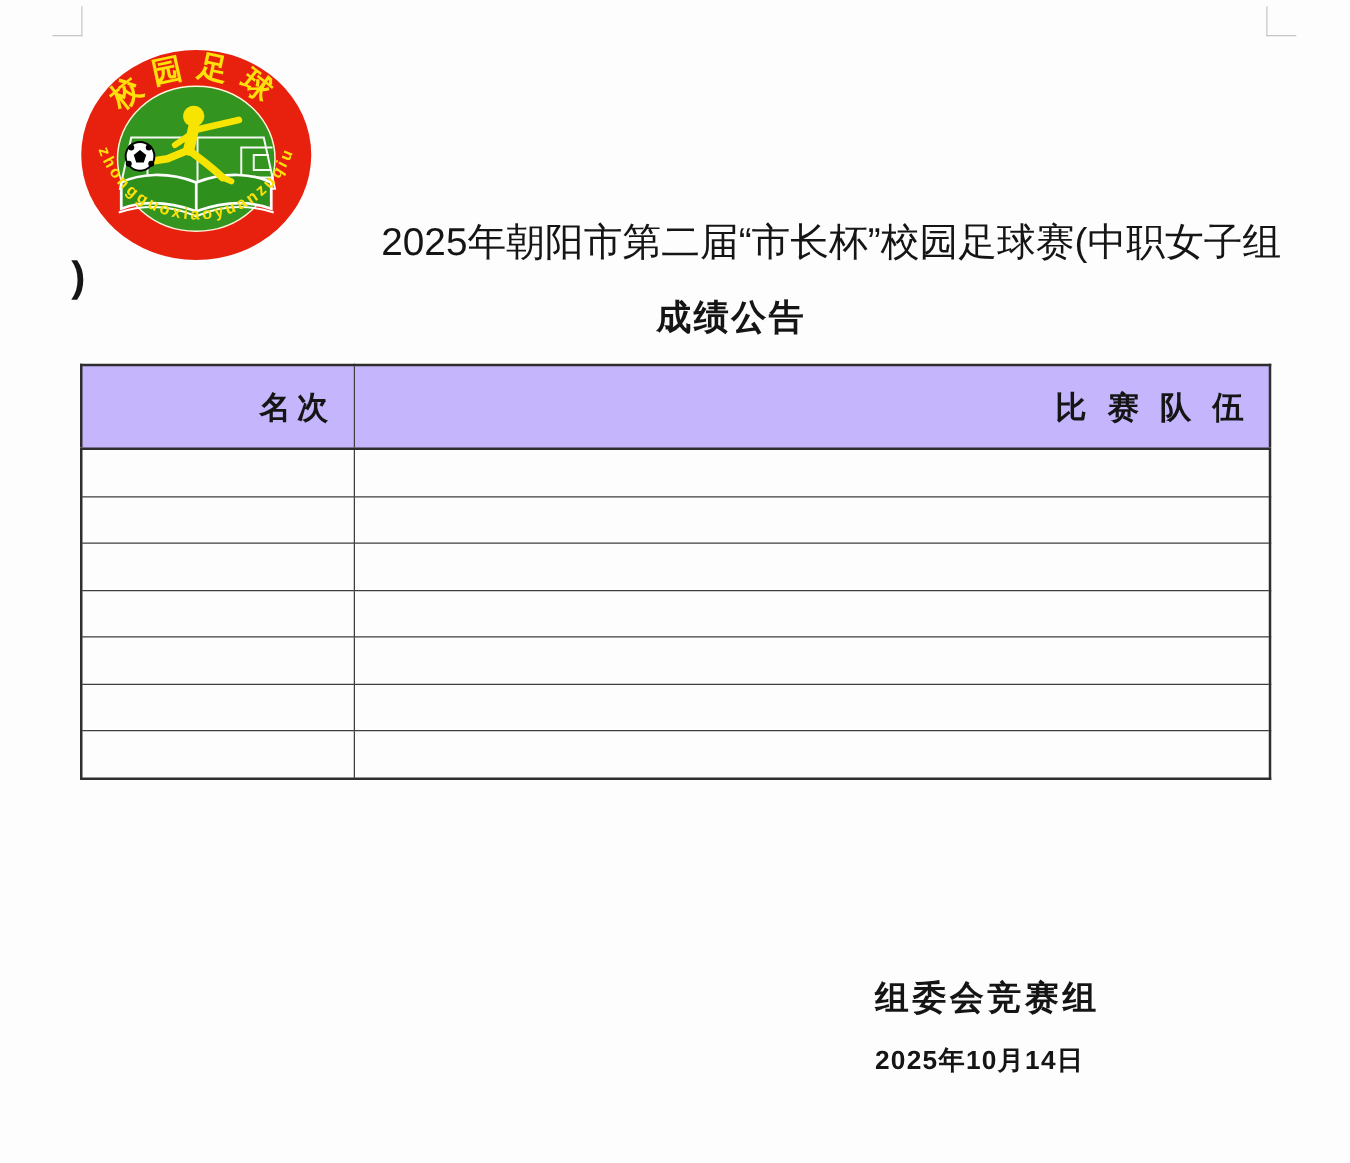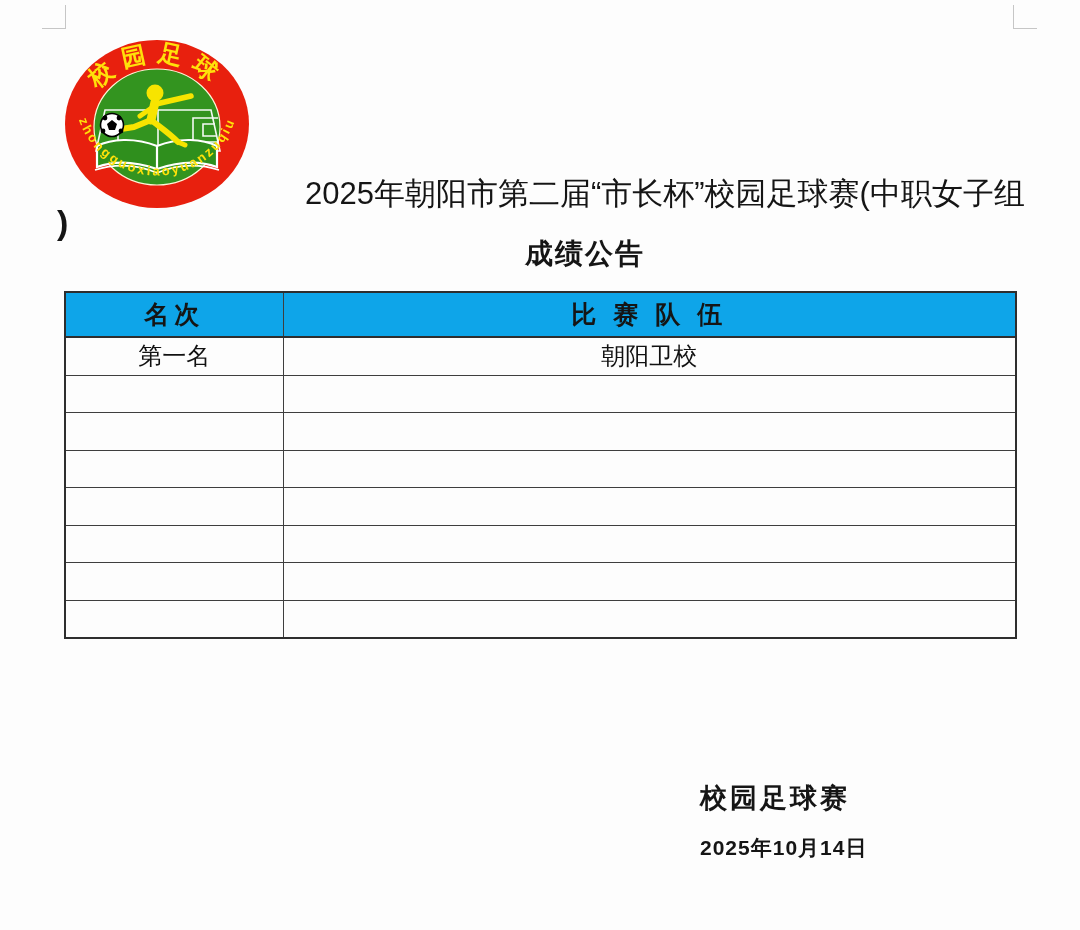--- a/index.html
+++ b/index.html
@@ -33,25 +33,25 @@
     text-align:center;font-size:28px;font-weight:bold;letter-spacing:2px;
   }
 
   
   table.results{
     position:absolute;left:64px;top:291px;
     width:951px;border-collapse:collapse;table-layout:fixed;
     border:2.5px solid #2e2e2e;
   }
   table.results th{
-    background:#0ea5e9;
+    background:#c4b5fd;
     height:35px;
     font-size:25px;font-weight:bold;letter-spacing:5px;
     border:1.5px solid #3e3e3e;border-bottom:2.5px solid #2e2e2e;
-    text-align:center;vertical-align:middle;padding:4px;
+    text-align:right;vertical-align:middle;padding:15px;
   }
   table.results td{
     height:36.5px;
     font-size:24px;font-weight:normal;color:#111;
     border:1.5px solid #3e3e3e;
     text-align:center;vertical-align:middle;padding:0;
   }
   
   .footer-issuer{
     position:absolute;left:700px;top:780px;
@@ -129,24 +129,20 @@
       <col style="width:733px">
     </colgroup>
   <thead>
     <tr>
       <th>名次</th>
       <th>比 赛 队 伍</th>
     </tr>
   </thead>
   <tbody>
     <tr>
-      <td>第一名</td>
-      <td>朝阳卫校</td>
-    </tr>
-    <tr>
       <td></td>
       <td></td>
     </tr>
     <tr>
       <td></td>
       <td></td>
     </tr>
     <tr>
       <td></td>
       <td></td>
@@ -163,14 +159,14 @@
       <td></td>
       <td></td>
     </tr>
     <tr>
       <td></td>
       <td></td>
     </tr>
   </tbody>
 </table>
 
-<div class="footer-issuer">校园足球赛</div>
+<div class="footer-issuer">组委会竞赛组</div>
 <div class="footer-date">2025年10月14日</div>
 
 </body></html>

